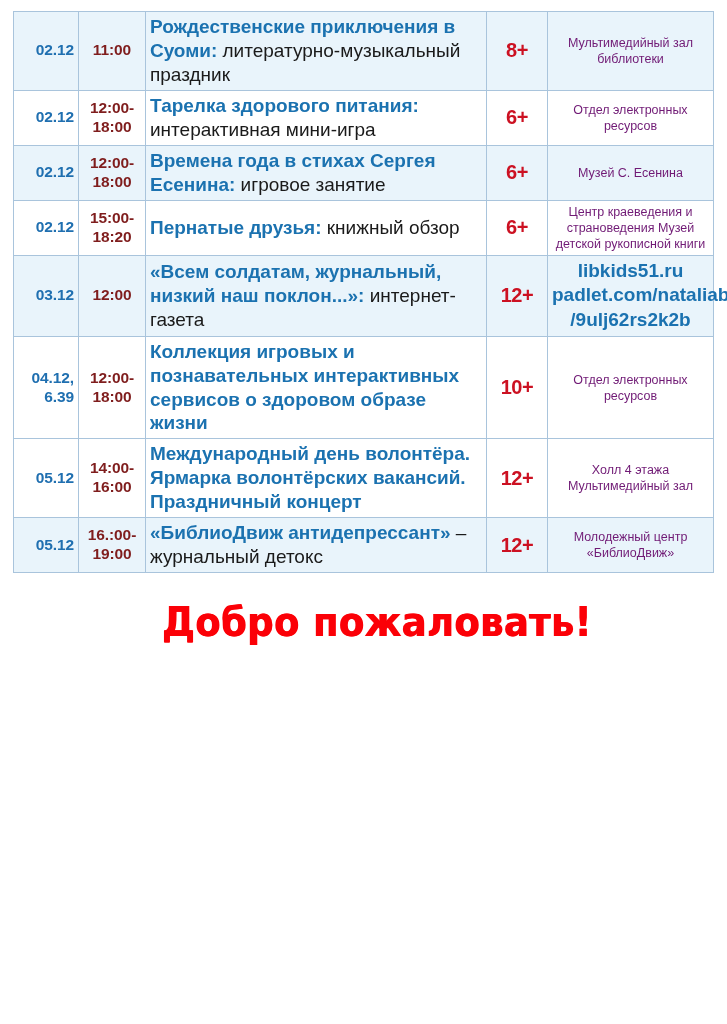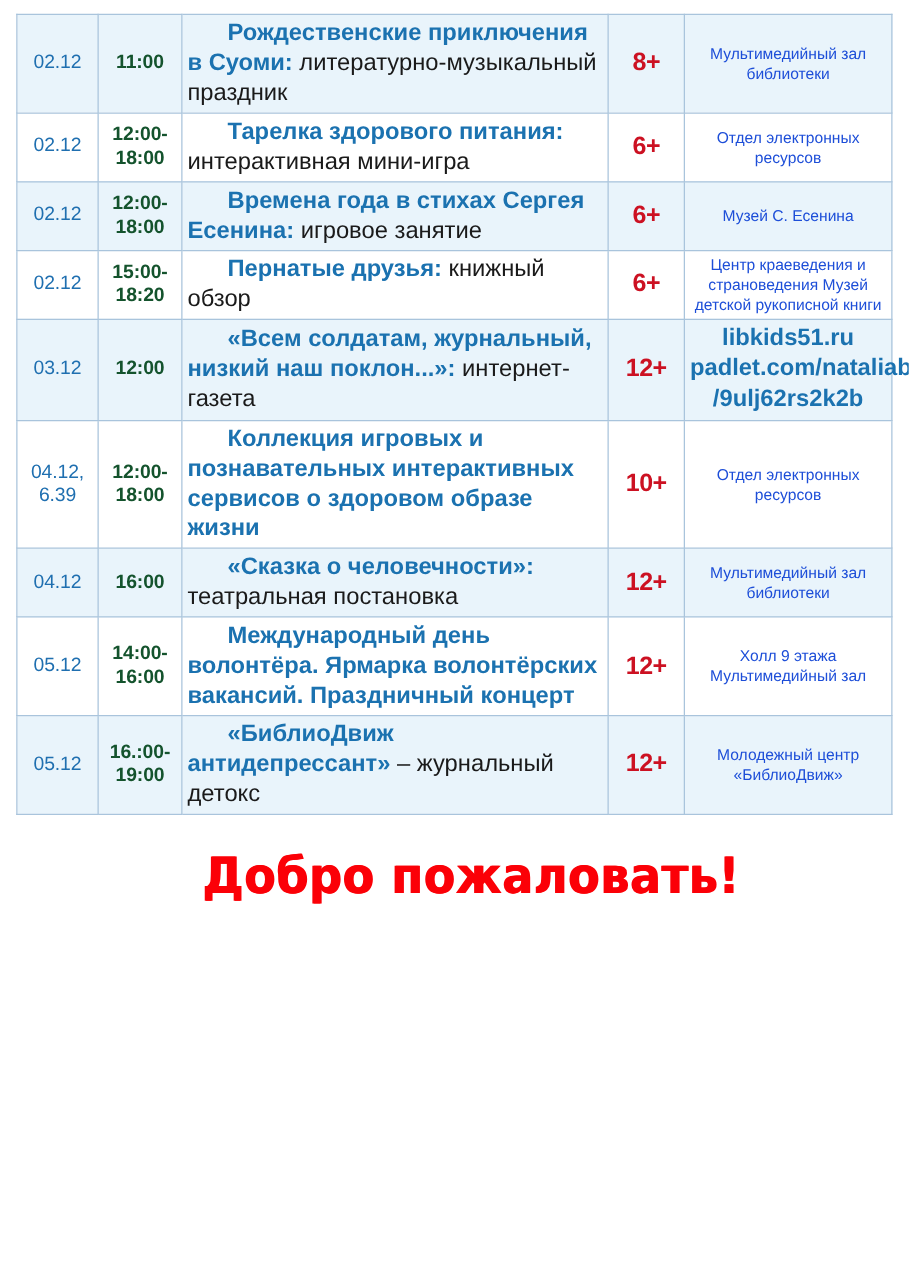--- a/index.html
+++ b/index.html
@@ -42,64 +42,63 @@
   col.c-date  { width: 65px; }
   col.c-time  { width: 67px; }
   col.c-title { width: 341px; }
   col.c-age   { width: 61px; }
   col.c-venue { width: 166px; }
 
   tr.tint td { background: #e9f4fb; }
   tr.plain td { background: #ffffff; }
 
   .cell-date {
-    text-align: center;
+    text-align: right;
     color: #1f6fb0;
-    font-weight: normal;
+    font-weight: bold;
     font-size: 15.5px;
     line-height: 1.22;
     letter-spacing: -0.1px;
   }
   .cell-time {
     text-align: center;
-    color: #14532d;
+    color: #7f1d1d;
     font-weight: bold;
     font-size: 15.5px;
     line-height: 1.22;
     letter-spacing: -0.1px;
   }
   .cell-title {
     text-align: left;
     font-size: 19px;
     line-height: 1.26;
     color: #1a1a1a;
     padding-left: 7px;
     padding-right: 4px;
   }
   .cell-title .hl {
     color: #1b72b0;
     font-weight: bold;
-    margin-left: 32px;
   }
   .cell-title .rest {
     color: #1a1a1a;
     font-weight: normal;
   }
   .cell-age {
     text-align: center;
     color: #cc1122;
     font-weight: bold;
     font-size: 20px;
     letter-spacing: -0.4px;
   }
   .cell-venue {
     text-align: center;
     font-size: 12.5px;
     line-height: 1.28;
-    color: #1d4ed8;
+    color: #701a75;
     padding: 3px 6px;
   }
   .cell-venue.link {
     color: #1b72b0;
     font-weight: bold;
     font-size: 19px;
     line-height: 1.3;
   }
 
   .footer-banner {
@@ -167,33 +166,26 @@
           <td class="cell-age">12+</td>
           <td class="cell-venue link">libkids51.ru padlet.com/nataliabro /9ulj62rs2k2b</td>
         </tr>
         <tr class="plain">
           <td class="cell-date">04.12, 6.39</td>
           <td class="cell-time">12:00-18:00</td>
           <td class="cell-title"><span class="hl">Коллекция игровых и познавательных интерактивных сервисов о здоровом образе жизни</span><span class="rest"></span></td>
           <td class="cell-age">10+</td>
           <td class="cell-venue">Отдел электронных ресурсов</td>
         </tr>
-        <tr class="tint">
-          <td class="cell-date">04.12</td>
-          <td class="cell-time">16:00</td>
-          <td class="cell-title"><span class="hl">«Сказка о человечности»:</span><span class="rest"> театральная постановка</span></td>
-          <td class="cell-age">12+</td>
-          <td class="cell-venue">Мультимедийный зал библиотеки</td>
-        </tr>
         <tr class="plain">
           <td class="cell-date">05.12</td>
           <td class="cell-time">14:00-16:00</td>
           <td class="cell-title"><span class="hl">Международный день волонтёра. Ярмарка волонтёрских вакансий. Праздничный концерт</span><span class="rest"></span></td>
           <td class="cell-age">12+</td>
-          <td class="cell-venue">Холл 9 этажа Мультимедийный зал</td>
+          <td class="cell-venue">Холл 4 этажа Мультимедийный зал</td>
         </tr>
         <tr class="tint">
           <td class="cell-date">05.12</td>
           <td class="cell-time">16.:00-19:00</td>
           <td class="cell-title"><span class="hl">«БиблиоДвиж антидепрессант»</span><span class="rest"> – журнальный детокс</span></td>
           <td class="cell-age">12+</td>
           <td class="cell-venue">Молодежный центр «БиблиоДвиж»</td>
         </tr>
       </tbody>
   </table>

